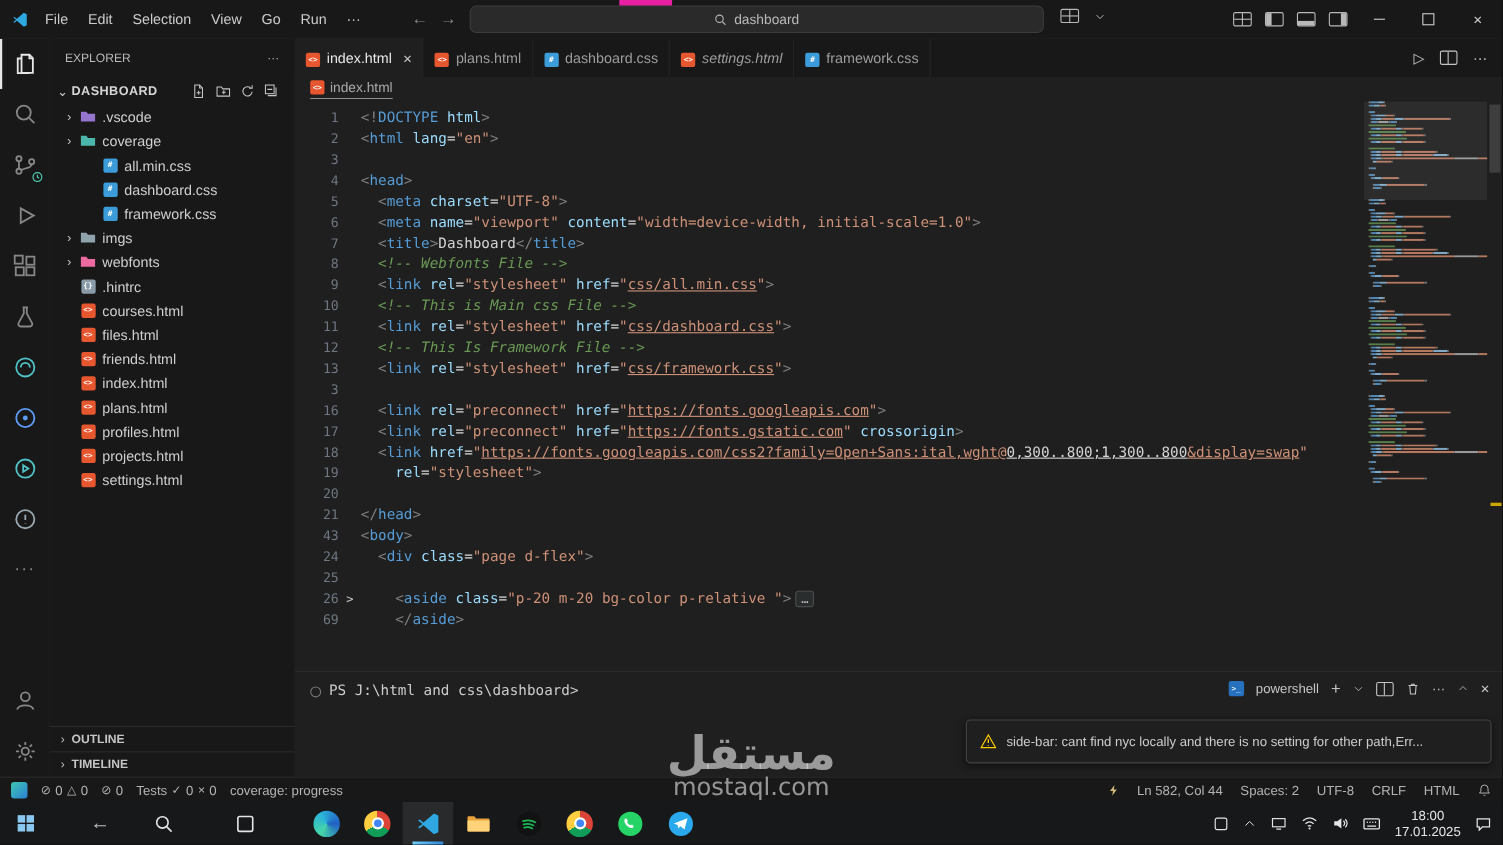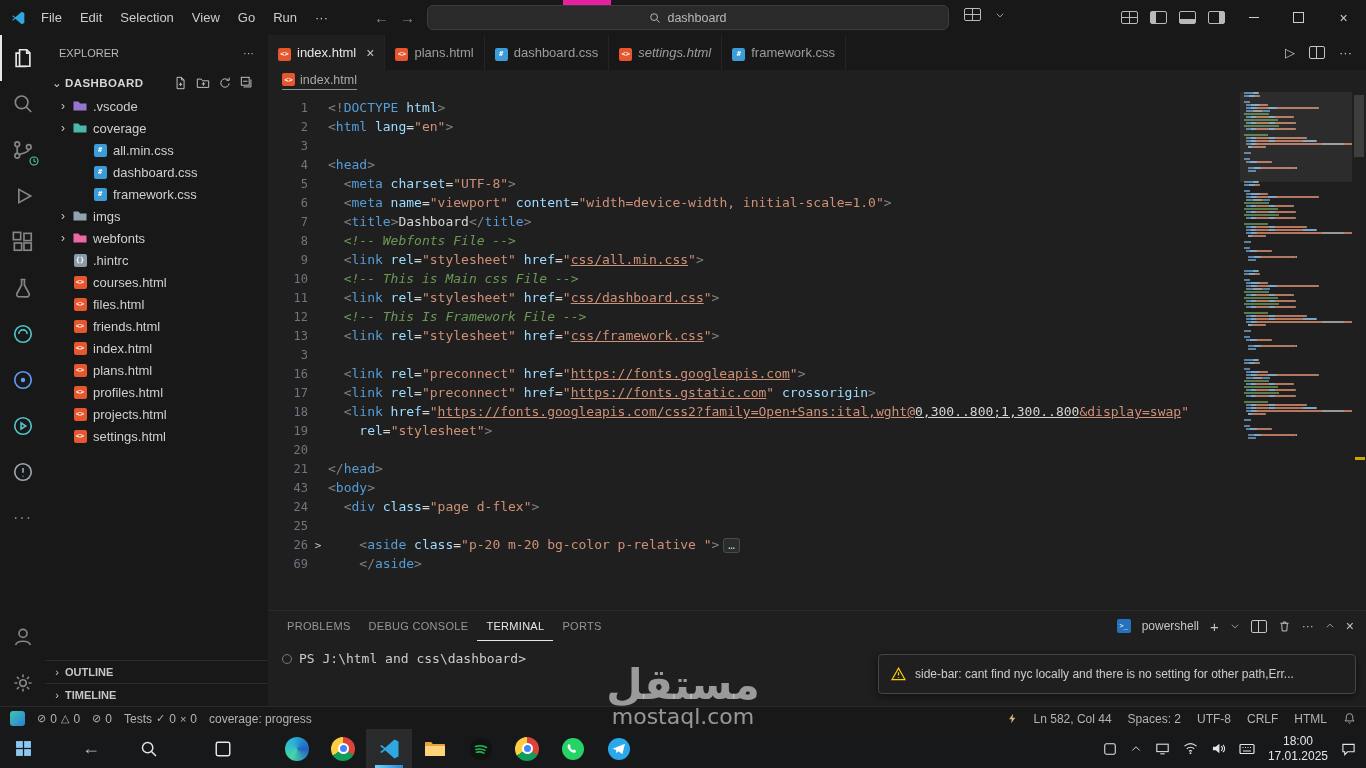--- a/index.html
+++ b/index.html
@@ -1313,26 +1313,20 @@
         </div>
       <div class="mm-slider"></div>
     </div>
     <div class="overview">
       <div class="ov-thumb"></div>
       <div class="ov-mark"></div>
     </div>
   </div>
 
   <div class="panel">
-    <div class="panel-tabs">
-        <div class="panel-tab">PROBLEMS</div>
-        <div class="panel-tab">DEBUG CONSOLE</div>
-        <div class="panel-tab active">TERMINAL</div>
-        <div class="panel-tab">PORTS</div>
-      </div>
     <div class="panel-right">
       <span class="ps-icon">&gt;_</span>
       <span>powershell</span>
       <span style="font-size:15px">+</span>
       <span>
           <svg width="10" height="10" viewBox="0 0 16 16">
             <path d="M3 6l5 5 5-5"></path>
           </svg>
         </span>
       <span class="split-icon"></span>

